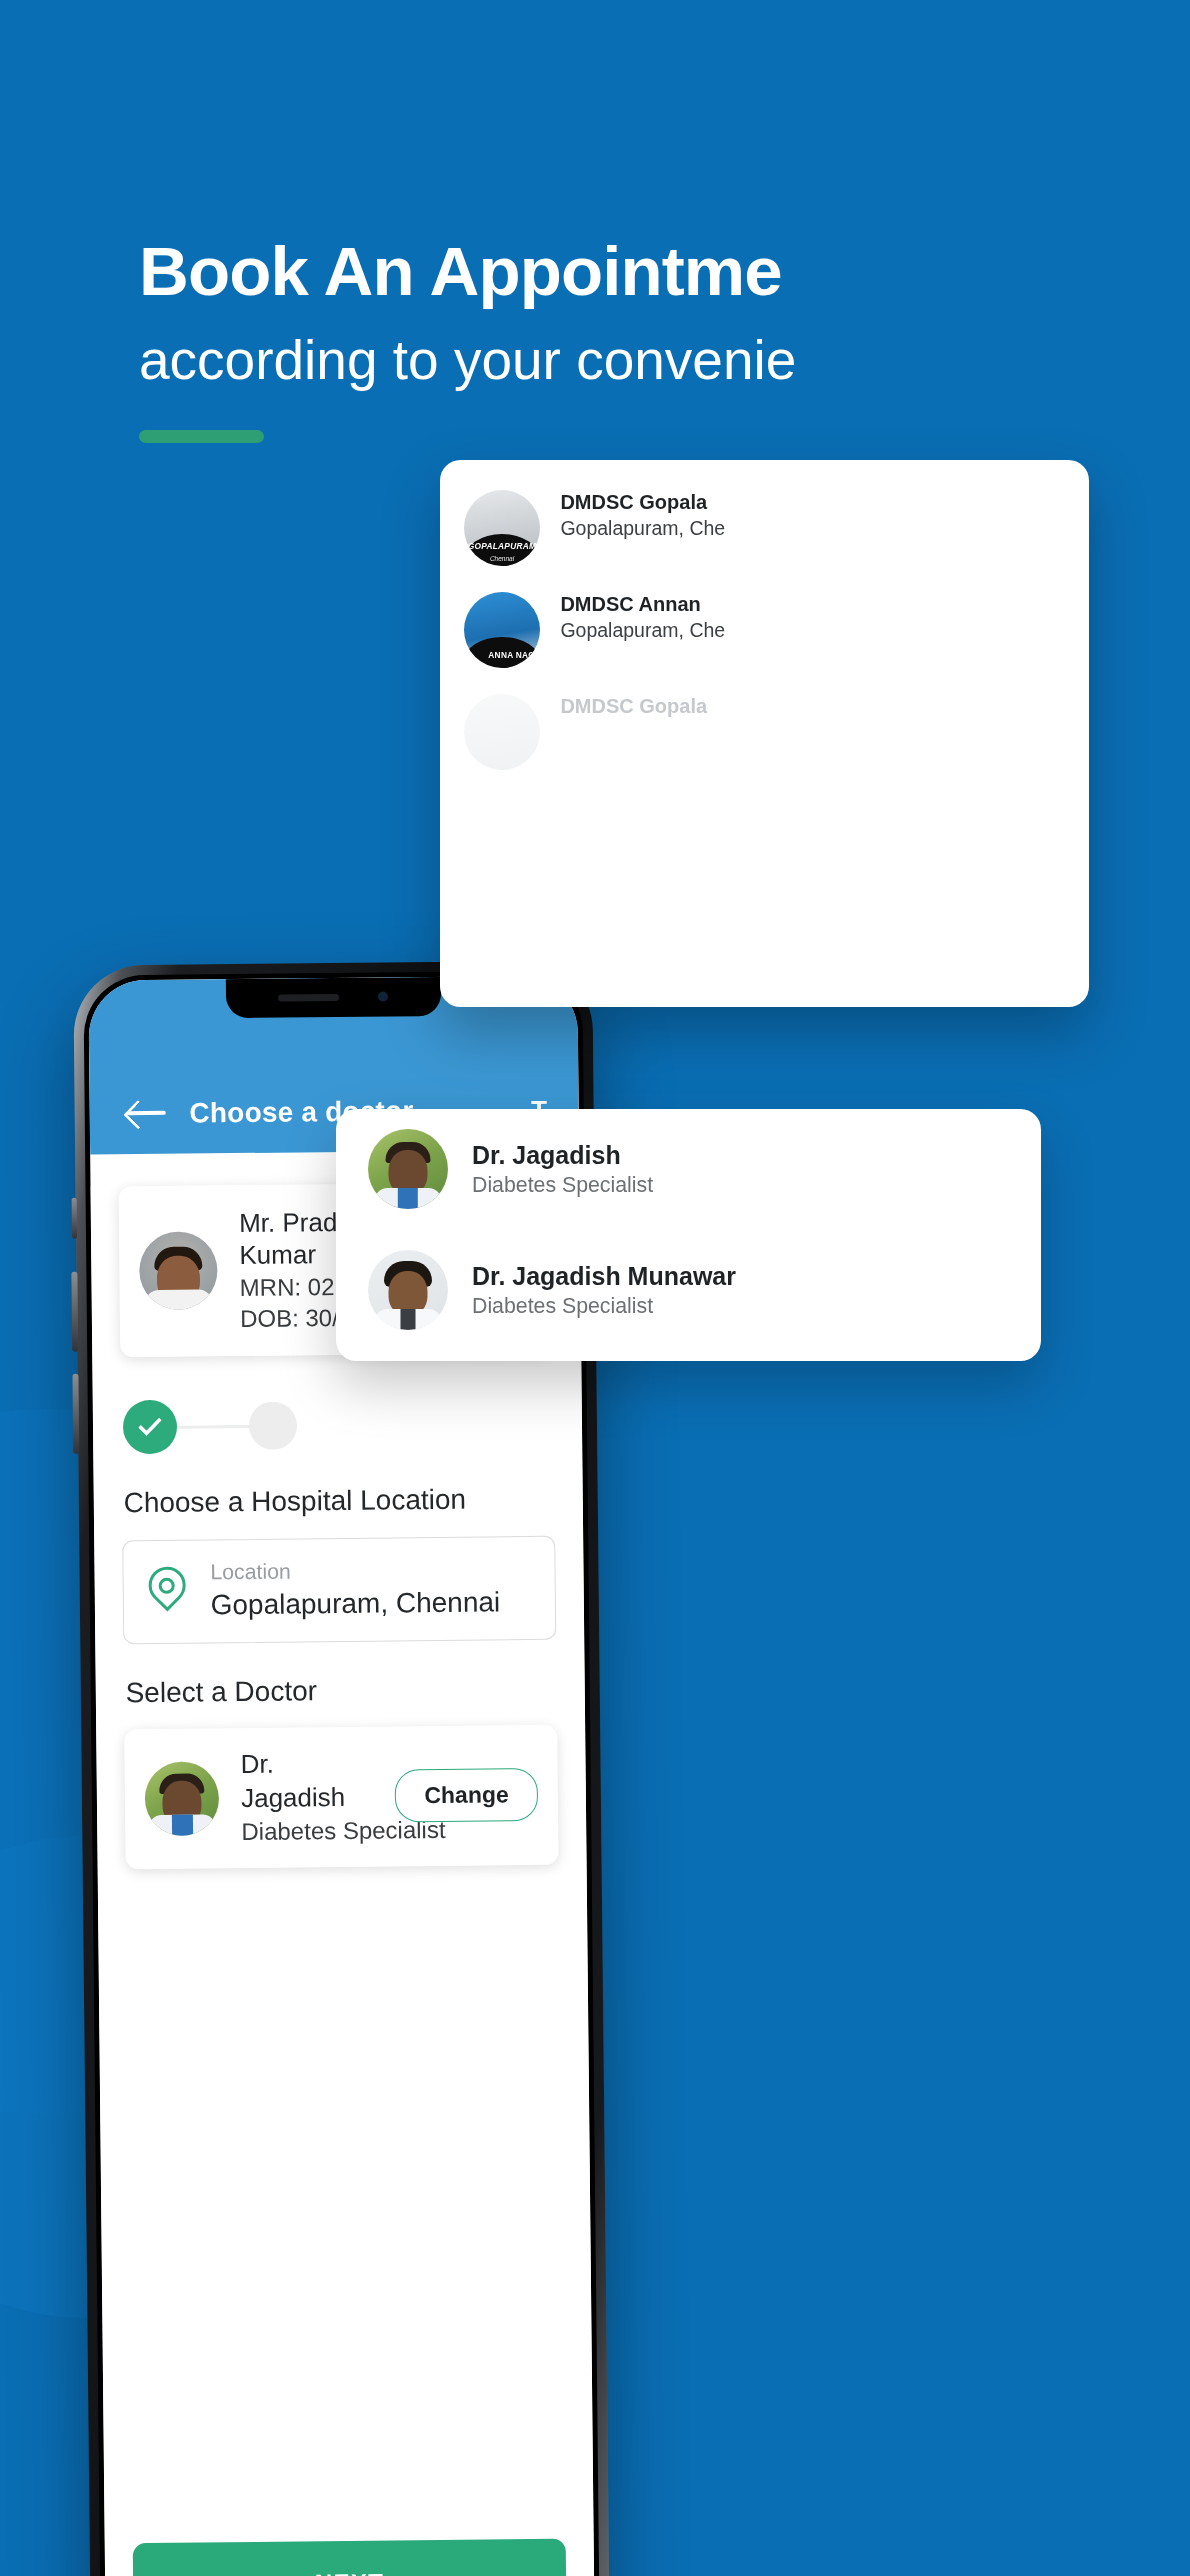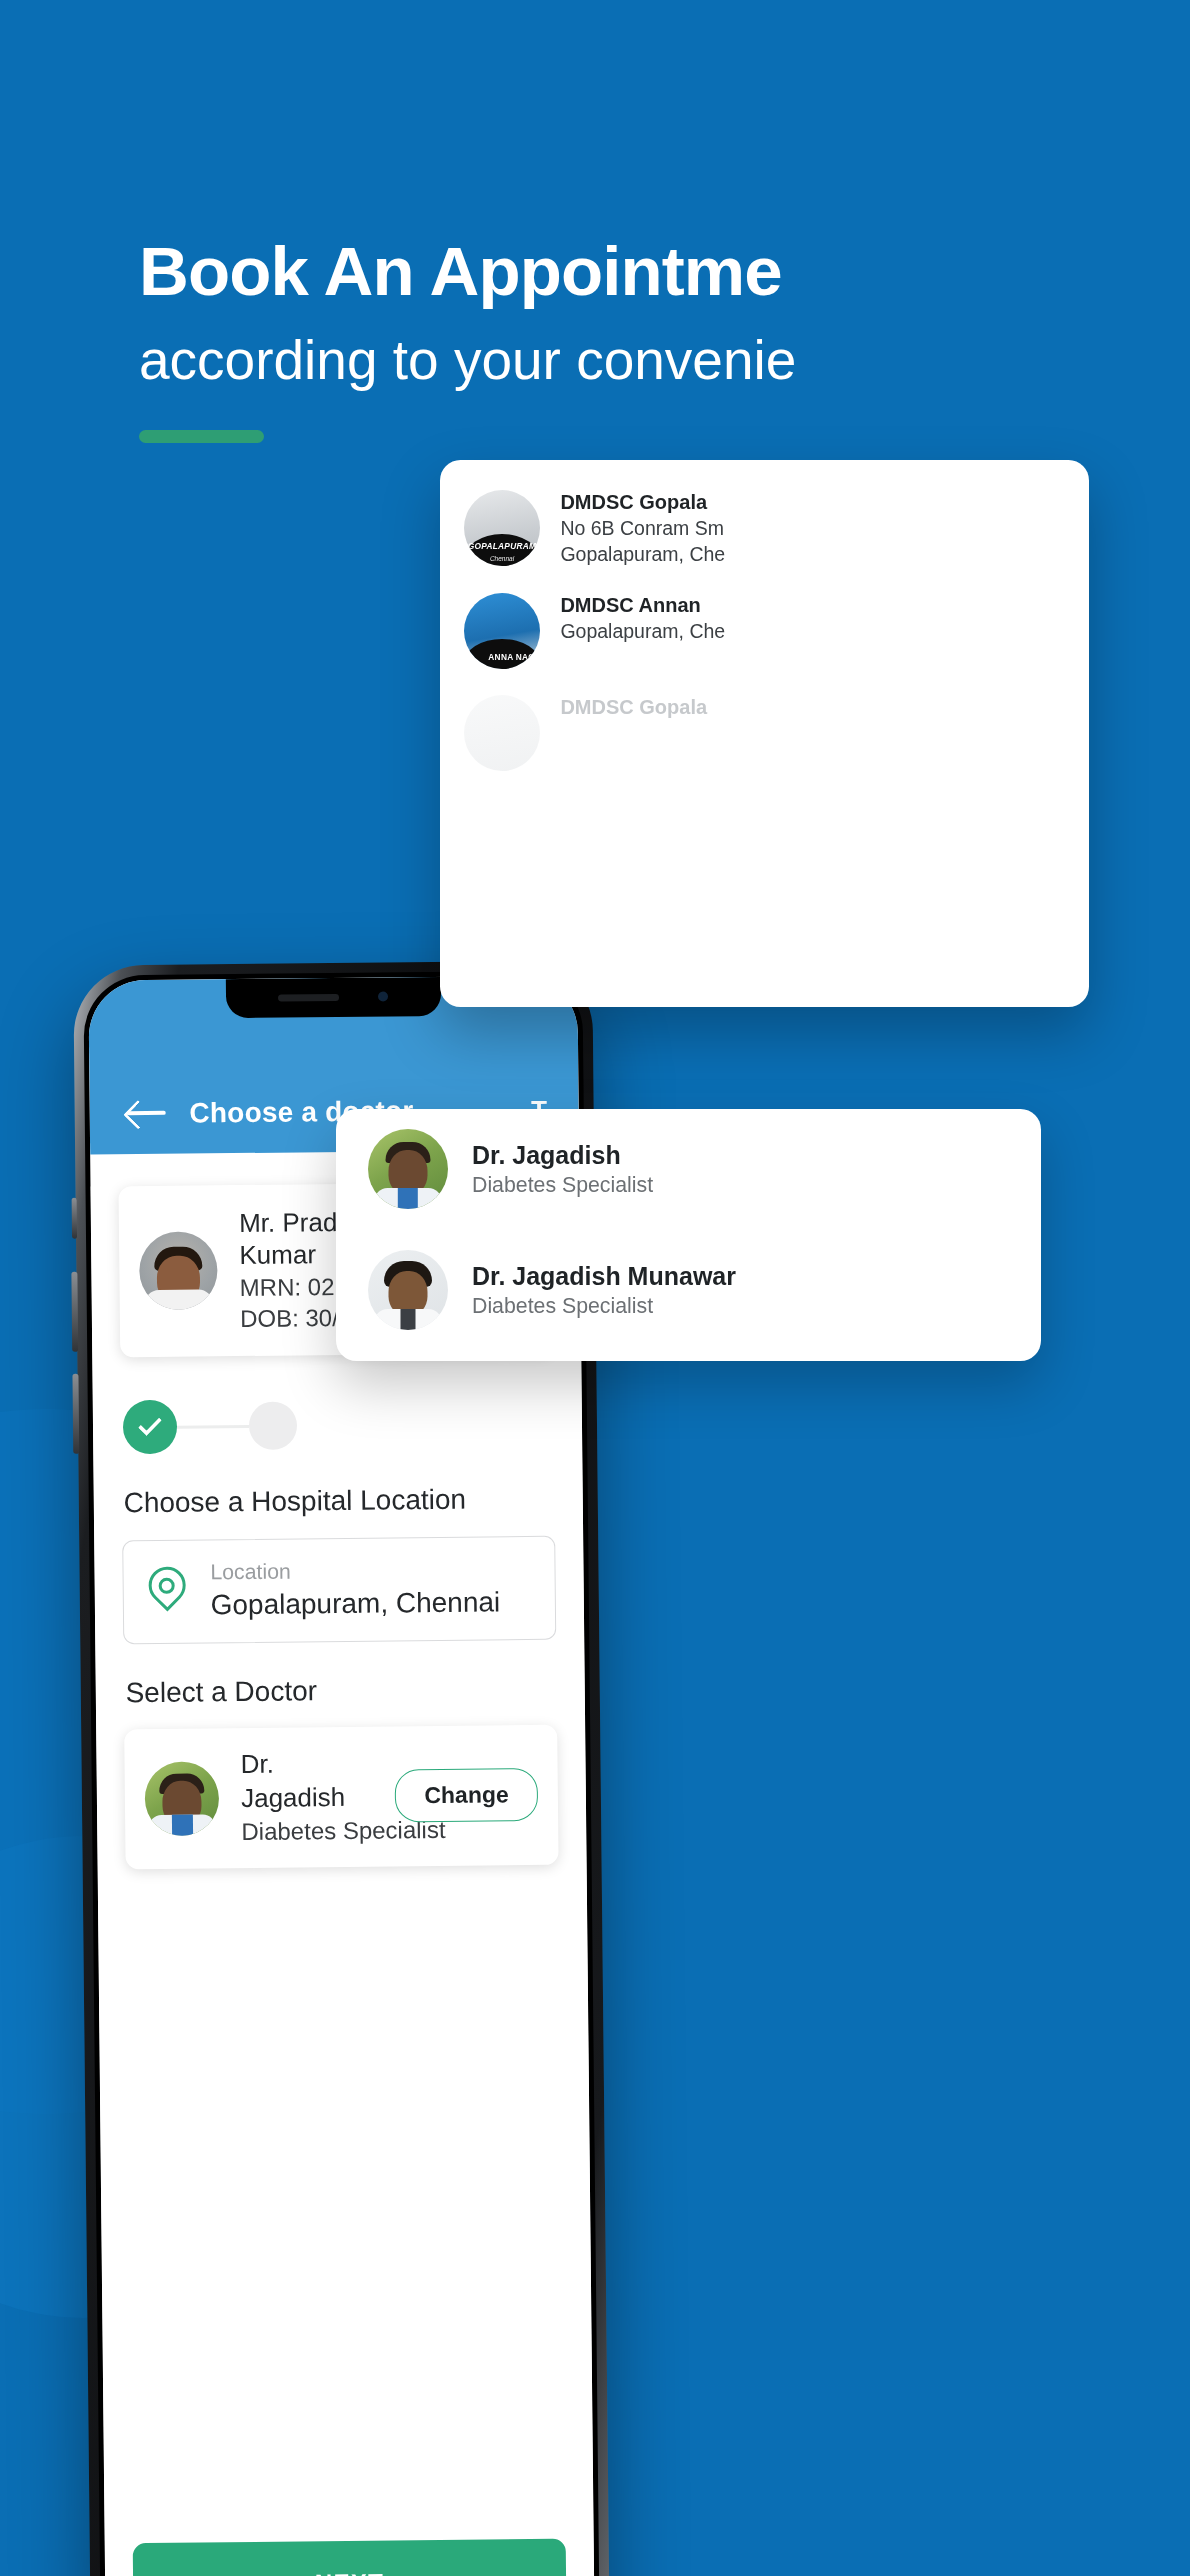--- a/index.html
+++ b/index.html
@@ -369,21 +369,20 @@
 
   <div class="hosp-list">
     <div class="hosp-row">
       <div class="hosp-thumb t1">
         <div class="band"></div>
         <div class="bandtext">GOPALAPURAM</div>
         <div class="bandsub">Chennai</div>
       </div>
       <div class="hosp-info">
         <div class="hosp-name">DMDSC Gopala</div>
-        <div class="hosp-addr">No 6B Conram Sm</div>
         <div class="hosp-addr">Gopalapuram, Che</div>
       </div>
     </div>
 
     <div class="hosp-row">
       <div class="hosp-thumb t2">
         <div class="band"></div>
         <div class="bandtext">ANNA NAGAR</div>
       </div>
       <div class="hosp-info">

